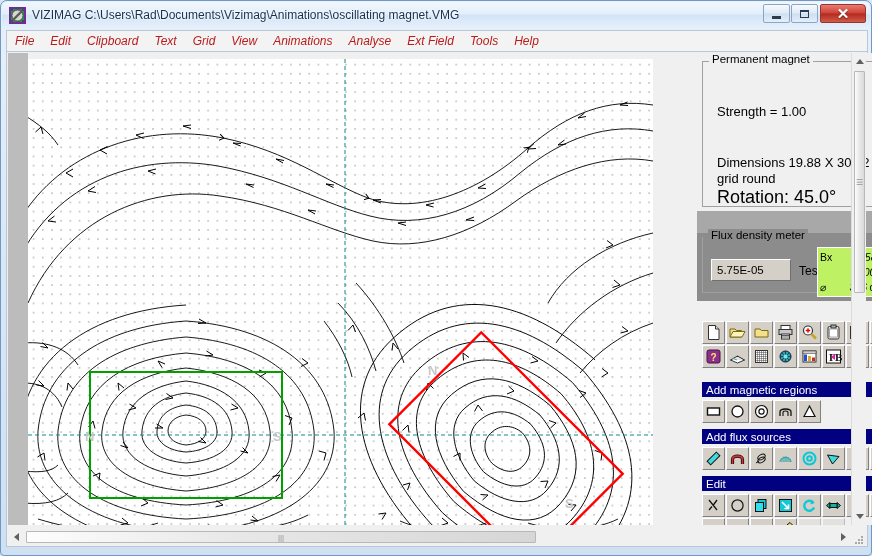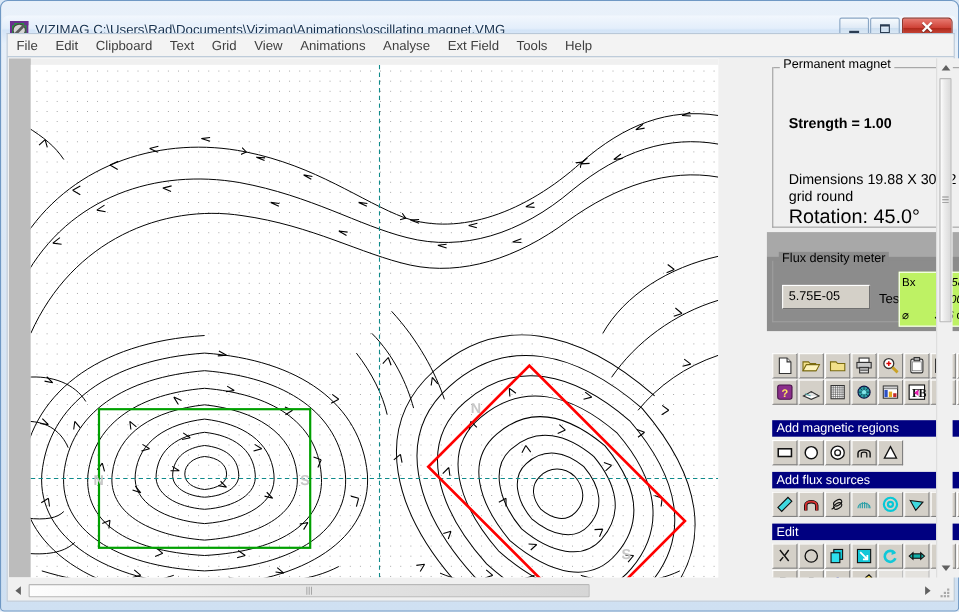--- a/index.html
+++ b/index.html
@@ -14,21 +14,21 @@
     position:absolute; left:0; top:0; width:872px; height:556px;
     background: linear-gradient(to bottom,#e9f1fa 0%, #dbe8f6 40%, #cfe0f2 100%);
     border:1px solid #6f98c4;
     border-radius:7px 7px 4px 4px;
     padding:0;
   }
   #titlebar {
     position:absolute; left:1px; top:1px; width:868px; height:26px;
     background: linear-gradient(to bottom,#f2f7fd 0%, #e3eefb 45%, #d3e4f7 52%, #e6f0fb 100%);
     border-radius:6px 6px 0 0;
-    display:flex; align-items:center;margin-top:12px;
+    display:flex; align-items:center;
   }
   #appicon {
     width:17px; height:17px; margin-left:7px; margin-right:6px; position:relative; flex:none;
   }
   #title-text {
     font-size:12px; color:#16314f; white-space:nowrap; overflow:hidden;
     text-shadow: 0 0 3px #fff, 0 0 3px #fff;
   }
   #wincontrols { position:absolute; right:4px; top:2px; display:flex; gap:0; }
   .wbtn {
@@ -47,21 +47,21 @@
   .glyph-close { color:#fff; font-size:15px; font-weight:bold; line-height:1;
                  text-shadow:0 1px 1px rgba(0,0,0,.5); }
 
   
   #menubar {
     position:absolute; left:5px; top:29px; width:862px; height:21px;
     background:#f3f3f3; border:1px solid #b9c8d8; border-bottom:none;
     display:flex; align-items:center;
   }
   .menu-item {
-    font-size:12px; color:#404040; padding:2px 8px; white-space:nowrap; cursor:default;
+    font-size:12px; color:#b91c1c; padding:2px 8px; white-space:nowrap; cursor:default;font-style:italic;
   }
 
   
   #client {
     position:absolute; left:5px; top:50px; width:862px; height:496px;
     background:#f0f0f0; border:1px solid #b9c8d8;
   }
 
   
   #canvas-wrap {
@@ -92,21 +92,21 @@
     position:absolute; border:1px solid #a0a0a0; border-top:none;
   }
   .gb-title {
     position:absolute; top:-8px; left:6px; background:inherit; padding:0 3px;
     font-size:11.5px; color:#000; white-space:nowrap;
   }
   .gb-top-left { position:absolute; top:0; left:0; width:6px; height:1px; background:#a0a0a0; }
   .gb-top-right { position:absolute; top:0; right:0; height:1px; background:#a0a0a0; }
 
   #pm-box { left:5px; top:8px; width:188px; height:146px; background:#f0f0f0; }
-  #pm-strength { position:absolute; left:14px; top:43px; font-size:13px; color:#000;font-weight:bold; }
+  #pm-strength { position:absolute; left:14px; top:43px; font-size:13px; color:#000; }
   #pm-dims { position:absolute; left:14px; top:94px; width:168px; font-size:13px;
              color:#000; line-height:16px; }
   #pm-rot { position:absolute; left:14px; top:126px; font-size:18px; color:#000; }
 
   #gray-band { position:absolute; left:0; top:158px; width:198px; height:22px; background:#a8a8a8; }
 
   #flux-box { left:5px; top:184px; width:188px; height:56px; background:#8c8c8c; }
   #flux-bg { position:absolute; left:0; top:180px; width:198px; height:68px; background:#8c8c8c; }
   #flux-title { position:absolute; left:11px; top:176px; background:#8c8c8c; padding:0 3px;
                 font-size:11.5px; color:#000; }

